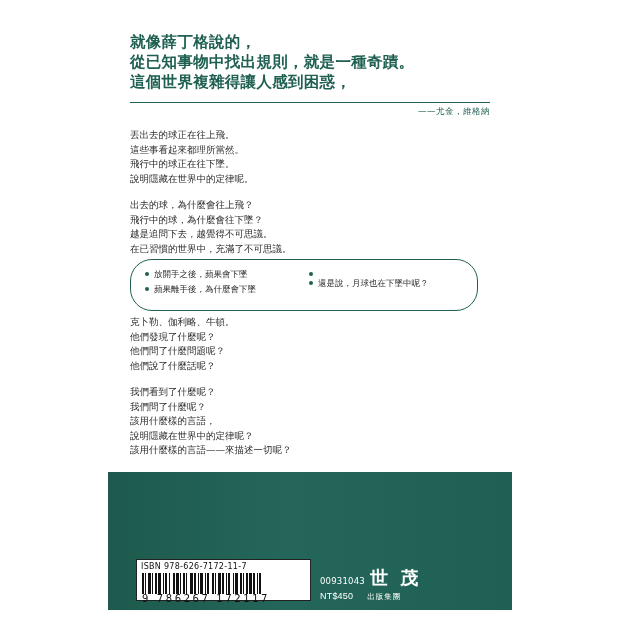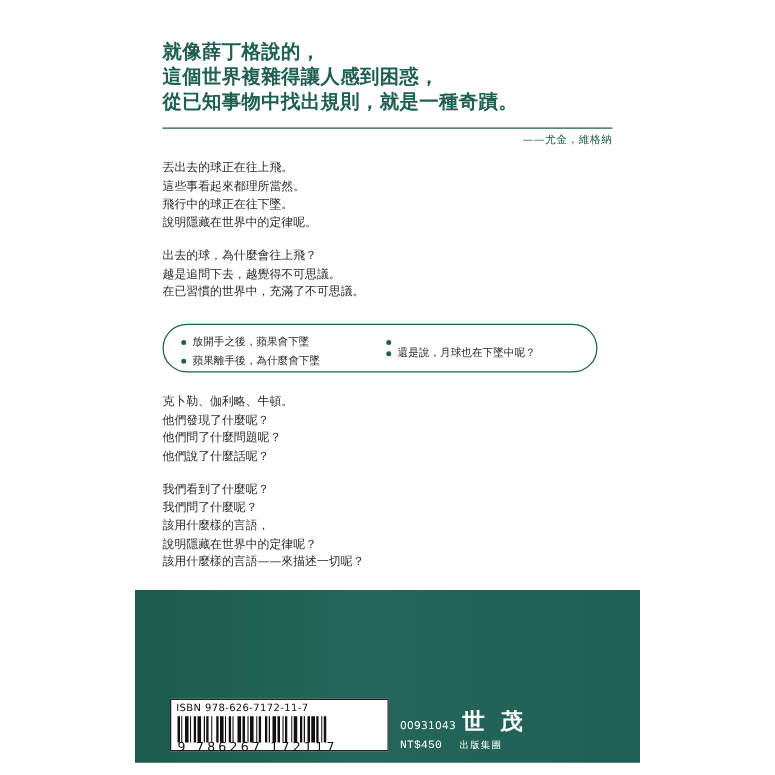--- a/index.html
+++ b/index.html
@@ -94,21 +94,21 @@
   }
   .para { margin-bottom: 12px; }
   .para div { white-space: nowrap; }
 
   
   .bullet-box {
     position: absolute;
     left: 22px;
     top: 249px;
     width: 348px;
-    height: 39px;
+    height: 52px;
     border: 1px solid #1f6052;
     border-radius: 22px;
     box-sizing: border-box;
   }
   .bullet-cols {
     position: absolute;
     left: 0;
     top: 0;
     width: 100%;
     height: 100%;
@@ -230,54 +230,55 @@
     letter-spacing: 3px;
     margin-left: 5px;
     line-height: 20px;
   }
   .price-row {
     display: flex;
     align-items: baseline;
     margin-top: 3px;
   }
   .price {
-    font-family: Liberation Mono, monospace;
+    font-family: Liberation Sans, sans-serif;
     font-size: 9px;
     letter-spacing: 0.2px;
   }
   .pub-group {
     font-family: "DejaVu Serif", "Liberation Serif", serif;
     font-size: 7.5px;
     letter-spacing: 1px;
     margin-left: 14px;
   }
 </style>
 </head>
 <body>
 
 <div id="page">
   <div class="cover">
 
     <div class="headline">
       <div>就像薛丁格說的，</div>
+      <div>從已知事物中找出規則，就是一種奇蹟。</div>
       <div>這個世界複雜得讓人感到困惑，</div>
-      <div>從已知事物中找出規則，就是一種奇蹟。</div>
     </div>
     <div class="rule"></div>
     <div class="attribution">——尤金，維格納</div>
 
     <div class="body-text">
       <div class="para">
         <div>丟出去的球正在往上飛。</div>
         <div>這些事看起來都理所當然。</div>
         <div>飛行中的球正在往下墜。</div>
         <div>說明隱藏在世界中的定律呢。</div>
       </div>
       <div class="para">
         <div>出去的球，為什麼會往上飛？</div>
+        <div>飛行中的球，為什麼會往下墜？</div>
         <div>越是追問下去，越覺得不可思議。</div>
         <div>在已習慣的世界中，充滿了不可思議。</div>
       </div>
     </div>
 
     <div class="bullet-box">
       <div class="bullet-cols">
         <div class="bullet-col">
           <div class="bullet-row">
             <span class="dot"></span>

